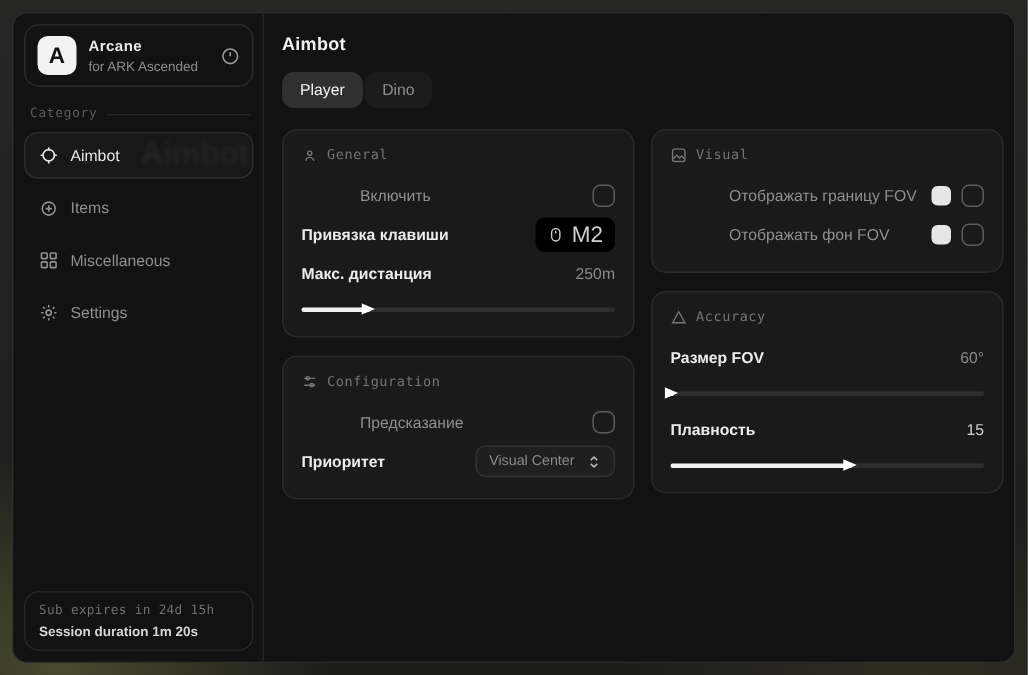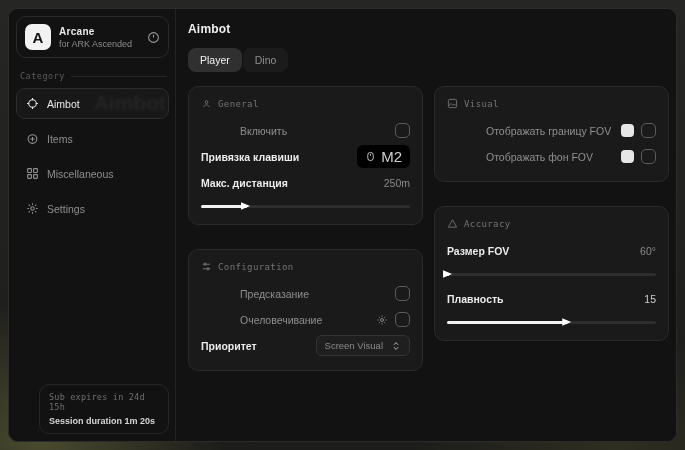--- a/index.html
+++ b/index.html
@@ -34,33 +34,33 @@
   .cat-divider i { flex:1; height:1px; background:#262626; }
   .nav { display:flex; flex-direction:column; gap:4px; }
   .nav-item { position:relative; display:flex; align-items:center; gap:8px;
     padding:8px 9px; border-radius:9px; color:#8f8f8f; font-size:10.5px;
     border:1px solid transparent; cursor:pointer; overflow:hidden; }
   .nav-item.active { border-color:#2d2d2d; background:#181819; color:#e8e8e8; }
   .nav-item svg { flex:0 0 13px; }
   .ghost { position:absolute; right:2px; top:2px; font-size:21px; font-weight:bold;
     color:rgba(255,255,255,.055); filter:blur(1.4px); pointer-events:none; }
   .side-spacer { flex:1; }
-  .footer-card { border:1px solid #262626; border-radius:10px; padding:7px 9px;margin-left:23px; }
+  .footer-card { border:1px solid #262626; border-radius:10px; padding:7px 9px; }
   .footer-line1 { font-family:"DejaVu Sans Mono", monospace; font-size:8.5px;
     color:#6f6f6f; letter-spacing:.2px; }
   .footer-line2 { font-size:9px; color:#d6d6d6; font-weight:bold; margin-top:4px; }
   
   .main { flex:1; padding:13px 13px 13px 12px; background:#121213; }
   .page-title { color:#f0f0f0; font-size:12px; font-weight:bold; letter-spacing:.2px; }
   .tabs { display:flex; gap:1px; margin-top:12px; }
   .tab { font-size:10.5px; padding:6px 12px; border-radius:8px; cursor:pointer; }
   .tab.active { background:#303031; color:#f2f2f2; }
   .tab:not(.active) { background:#1b1b1c; color:#8f8f8f; }
   .grid { display:flex; gap:11px; margin-top:14px; align-items:flex-start; }
-  .col { display:flex; flex-direction:column; gap:24px; width:235px; }
+  .col { display:flex; flex-direction:column; gap:12px; width:235px; }
   .card { background:#1a1a1b; border:1px solid #2a2a2a; border-radius:10px;
     padding:11px 12px 13px 12px; }
   .card-head { display:flex; align-items:center; gap:6px; margin-bottom:10px; }
   .card-head span { font-family:"DejaVu Sans Mono", monospace; font-size:9px;
     color:#747474; letter-spacing:.4px; }
   .row { display:flex; align-items:center; justify-content:space-between; min-height:23px; }
   .row + .row { margin-top:3px; }
   .lbl-dim { color:#8f8f8f; font-size:10.5px;padding-left:39px; }
   .lbl-bright { color:#ececec; font-size:10.5px; font-weight:bold; }
   .val-dim { color:#8a8a8a; font-size:10.5px; }
@@ -218,36 +218,24 @@
                   <circle cx="9" cy="7" r="2.5"></circle>
                   <circle cx="15" cy="17" r="2.5"></circle>
               </svg>
             </span>
             <span>Configuration</span>
           </div>
           <div class="row">
             <span class="lbl-dim">Предсказание</span>
             <span class="checkbox"></span>
           </div>
-          <div class="row">
-            <span class="lbl-dim">Очеловечивание</span>
-            <span class="right-group">
-              <span style="color:#8a8a8a;">
-                <svg width="12" height="12" viewBox="0 0 24 24" fill="none" stroke="currentColor" stroke-width="2">
-                  <circle cx="12" cy="12" r="3"></circle>
-                  <path d="M12 3v2.5M12 18.5V21M3 12h2.5M18.5 12H21M5.6 5.6l1.8 1.8M16.6 16.6l1.8 1.8M18.4 5.6l-1.8 1.8M7.4 16.6l-1.8 1.8"></path>
-                </svg>
-              </span>
-              <span class="checkbox"></span>
-            </span>
-          </div>
           <div class="row mt8">
             <span class="lbl-bright">Приоритет</span>
             <span class="dropdown">
-              <span>Screen Visual</span>
+              <span>Visual Center</span>
               <span style="color:#bdbdbd;">
                 <svg width="10" height="10" viewBox="0 0 24 24" fill="none" stroke="currentColor" stroke-width="2.4">
                   <path d="M7 9l5-5 5 5M7 15l5 5 5-5"></path>
                 </svg>
               </span>
             </span>
           </div>
         </div>
 
       </div>

